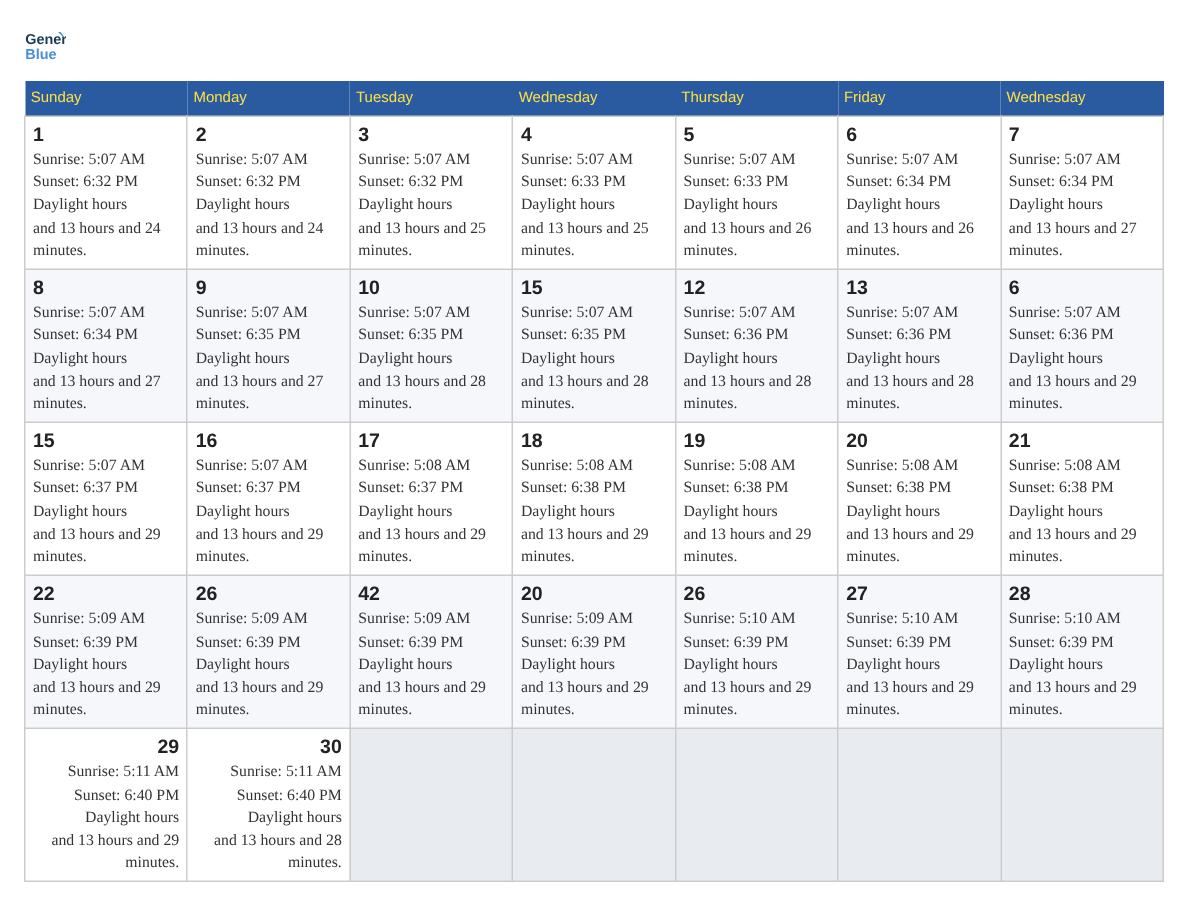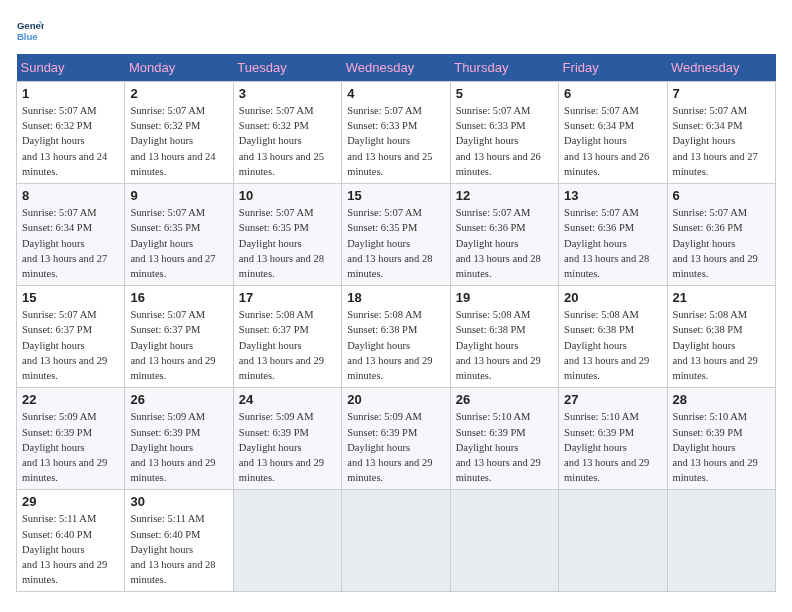--- a/index.html
+++ b/index.html
@@ -37,24 +37,24 @@
       font-size: 14px;
       color: #444;
     }
     table {
       width: 100%;
       border-collapse: collapse;
       font-size: 11px;
     }
     th {
       background-color: #2a5aa0;
-      color: #f9a8d4;
+      color: #fde047;
       padding: 6px 4px;
       text-align: left;
-      font-size: 13px;
+      font-size: 10px;
       font-weight: normal;
     }
     td {
       border: 1px solid #ccc;
       vertical-align: top;
       padding: 4px 5px;
       height: 85px;
       width: calc(100% / 7);
       background: #fff;
     }
@@ -72,20 +72,21 @@
       margin-bottom: 2px;
     }
     .day-info {
       color: #333;
       font-size: 10.5px;
       line-height: 1.45;
       font-family: Liberation Serif, serif;
     }
     .last-row td {
       height: 75px;
+      text-align: right;
     }
   </style>
 </head>
 <body>
 
 <div class="header-area">
   <div class="logo">
     <svg class="logo-icon" viewBox="0 0 32 32">
       <rect x="0" y="0" width="32" height="32" fill="none"></rect>
       <text x="1" y="15" font-size="11" font-weight="bold" fill="#1a3a5c">General</text>
@@ -205,21 +206,21 @@
       <tr>
         <td>
           <span class="day-num">22</span>
 <div class="day-info">Sunrise: 5:09 AM<br>Sunset: 6:39 PM<br>Daylight hours<br>and 13 hours and 29 minutes.</div>
         </td>
         <td>
           <span class="day-num">26</span>
 <div class="day-info">Sunrise: 5:09 AM<br>Sunset: 6:39 PM<br>Daylight hours<br>and 13 hours and 29 minutes.</div>
         </td>
         <td>
-          <span class="day-num">24</span>
+          <span class="day-num">42</span>
 <div class="day-info">Sunrise: 5:09 AM<br>Sunset: 6:39 PM<br>Daylight hours<br>and 13 hours and 29 minutes.</div>
         </td>
         <td>
           <span class="day-num">20</span>
 <div class="day-info">Sunrise: 5:09 AM<br>Sunset: 6:39 PM<br>Daylight hours<br>and 13 hours and 29 minutes.</div>
         </td>
         <td>
           <span class="day-num">26</span>
 <div class="day-info">Sunrise: 5:10 AM<br>Sunset: 6:39 PM<br>Daylight hours<br>and 13 hours and 29 minutes.</div>
         </td>

